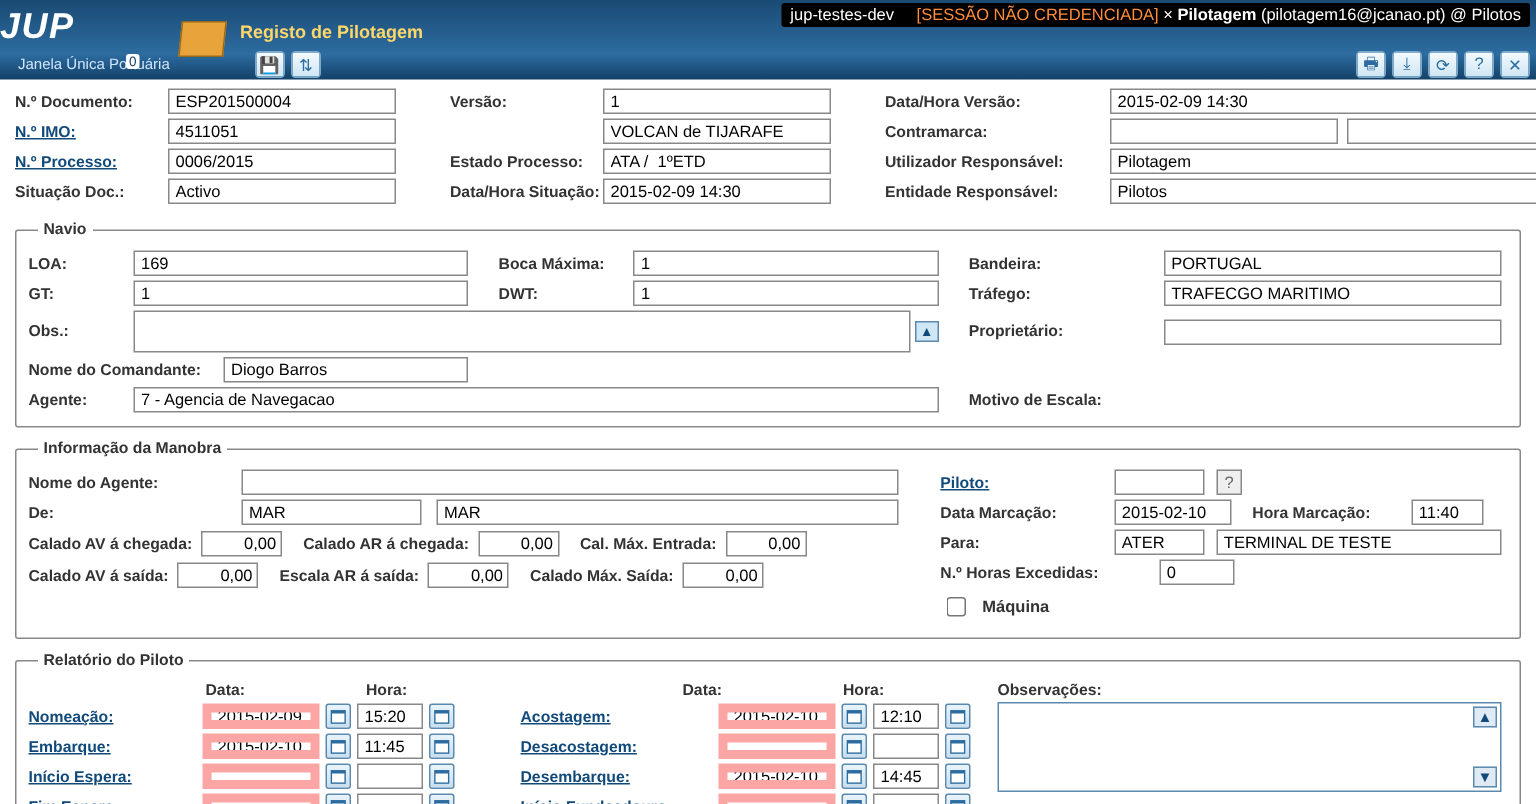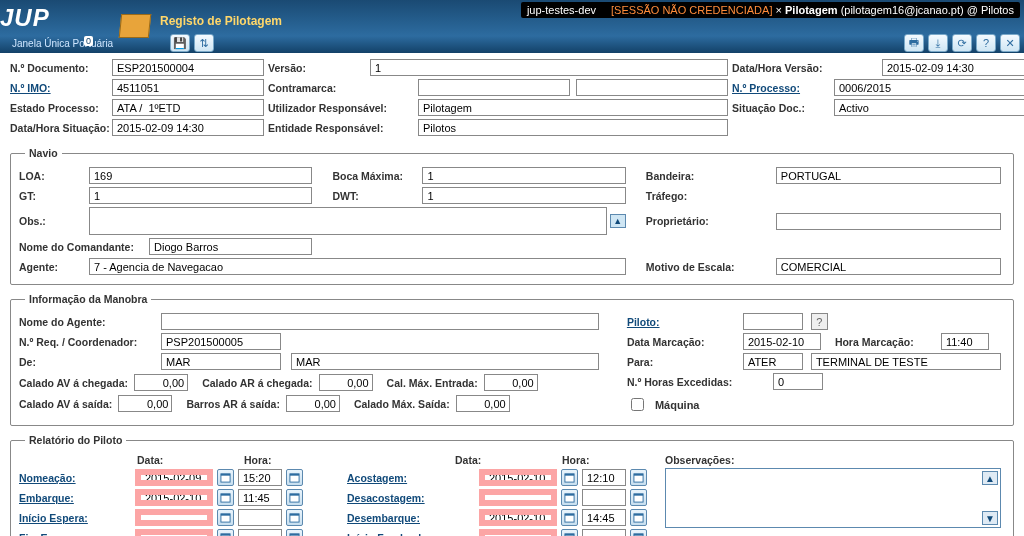--- a/index.html
+++ b/index.html
@@ -10,21 +10,21 @@
   .topbar .top-right { position:absolute; right:4px; top:2px; color:#fff; font-size:11px; background:#000; padding:2px 6px; border-radius:2px; }
   .topbar .top-right .orange { color:#ff8c3a;padding-left:12px; }
   .subtitle { background:linear-gradient(#2d6ca0,#134168); color:#cfe6ff; font-size:10px; padding:2px 12px; height:17px; position:relative;}
   .subtitle .tinybadge { background:#fff; color:#134168; font-size:9px; border-radius:2px; padding:0 2px; position:absolute; left:84px; top:0;}
   .subtitle .envelope { position:absolute; left:120px; top:-22px; width:30px; height:24px; background:#e8a43a; transform:skewX(-6deg); border:1px solid #9a6a18;}
   .subtitle .toolbar-quick { position:absolute; left:170px; top:-2px; display:flex; gap:4px;}
   .subtitle .toolbar-right { position:absolute; right:4px; top:-2px; display:flex; gap:4px;}
   .iconbtn { width:20px; height:18px; border:1px solid #7aa9c9; background:linear-gradient(#f4faff,#cfe6f4); display:inline-flex; align-items:center; justify-content:center; border-radius:3px; font-size:11px; color:#2d6ca0; cursor:pointer;}
   .content { padding:6px 10px; }
   .lbl-link { font-weight:bold; color:#114a7a; text-decoration:underline; font-size:10.5px; cursor:pointer;}
-  .head-grid { display:grid; grid-template-columns: 1.05fr 1.05fr 1.1fr; column-gap:4px;}
+  .head-grid { display:grid; grid-template-columns: 1.05fr 1.05fr 1.1fr; column-gap:36px;}
   .head-grid .cell { display:flex; align-items:center; margin-bottom:3px;}
   .head-grid .cell .hl { font-weight:bold; width:102px; font-size:10.5px;}
   .head-grid .cell input { flex:1; border:1px solid #888; background:#fff; height:17px; font-size:11px; padding:0 4px;}
   fieldset { border:1px solid #888; border-radius:2px; margin:8px 0 6px; padding:8px 12px 6px 8px; position:relative;}
   legend { padding:0 4px; font-weight:bold; color:#333; font-size:10.5px; margin-left:6px;}
   .navio-grid { display:grid; grid-template-columns: 0.95fr 0.95fr 1.15fr; column-gap:20px;}
   .navio-grid .cell { display:flex; align-items:center; margin-bottom:3px;}
   .navio-grid .cell .hl { width:70px; font-size:10.5px;}
   .navio-grid .cell .hl-w { width:130px; font-size:10.5px; font-weight:bold;}
   .navio-grid .cell input { flex:1; border:1px solid #888; height:17px; font-size:11px; padding:0 4px;}
@@ -107,20 +107,23 @@
     <div class="cell">
         <span class="hl" style="width:150px">Data/Hora Versão:</span>
       <input type="text" value="2015-02-09 14:30" style="">
       </div>
 
     <div class="cell">
         <span class="hl lbl-link">N.º IMO:</span>
       <input type="text" value="4511051" style="">
       </div>
     <div class="cell">
+        <input type="text" style="margin-left: 102px;" value="VOLCAN de TIJARAFE">
+      </div>
+    <div class="cell">
         <span class="hl" style="width:150px">Contramarca:</span>
       <input type="text" style="flex: 0.45 1 0%;" value="">
       <input type="text" style="flex: 0.55 1 0%; margin-left: 6px;">
       </div>
 
     <div class="cell">
         <span class="hl lbl-link">N.º Processo:</span>
       <input type="text" value="0006/2015" style="">
       </div>
     <div class="cell">
@@ -165,20 +168,21 @@
       <div class="cell">
           <span class="hl" style="font-weight:bold">GT:</span>
         <input type="text" value="1" style="">
         </div>
       <div class="cell">
           <span class="hl" style="font-weight:bold;width:90px">DWT:</span>
         <input type="text" value="1" style="">
         </div>
       <div class="cell">
           <span class="hl-w">Tráfego:</span>
+        <input type="text" value="TRAFECGO MARITIMO" style="">
         </div>
 
       <div class="cell obs-row" style="grid-column:1 / span 2;">
         <span class="hl" style="font-weight:bold">Obs.:</span>
         <textarea style=""></textarea>
         <span class="upbtn">▲</span>
       </div>
       <div class="cell" style="grid-column:3">
           <span class="hl-w">Proprietário:</span>
         <input type="text" value="" style="">
@@ -188,38 +192,33 @@
           <span class="hl-w">Nome do Comandante:</span>
         <input type="text" value="Diogo Barros" style="">
         </div>
 
       <div class="cell" style="grid-column:1 / span 2;">
           <span class="hl" style="font-weight:bold">Agente:</span>
         <input type="text" value="7 - Agencia de Navegacao" style="">
         </div>
       <div class="cell">
           <span class="hl-w">Motivo de Escala:</span>
-        <input type="text" value="COMERCIAL" style="">
         </div>
     </div>
   </fieldset>
 
   <fieldset>
     <legend>Informação da Manobra</legend>
     <div class="manobra-grid">
       <div class="man-left">
         <div class="crow">
             <span class="hl">Nome do Agente:</span>
           <input type="text" style="flex: 1 1 0%;">
           </div>
         <div class="crow">
-            <span class="hl">N.º Req. / Coordenador:</span>
-          <input type="text" style="width: 120px;" value="PSP201500005">
-          </div>
-        <div class="crow">
             <span class="hl">De:</span>
           <input type="text" style="width: 120px;" value="MAR">
           <input type="text" style="flex: 1 1 0%;" value="MAR">
           </div>
         <div class="calado-row">
           <div class="seg">
               <span>Calado AV á chegada:</span>
             <input type="text" value="0,00" style="">
             </div>
           <div class="seg">
@@ -230,21 +229,21 @@
               <span>Cal. Máx. Entrada:</span>
             <input type="text" value="0,00" style="">
             </div>
         </div>
         <div class="calado-row">
           <div class="seg">
               <span>Calado AV á saída:</span>
             <input type="text" value="0,00" style="">
             </div>
           <div class="seg">
-              <span>Barros AR á saída:</span>
+              <span>Escala AR á saída:</span>
             <input type="text" value="0,00" style="">
             </div>
           <div class="seg">
               <span>Calado Máx. Saída:</span>
             <input type="text" value="0,00" style="">
             </div>
         </div>
       </div>
       <div class="man-right">
         <div class="crow">

